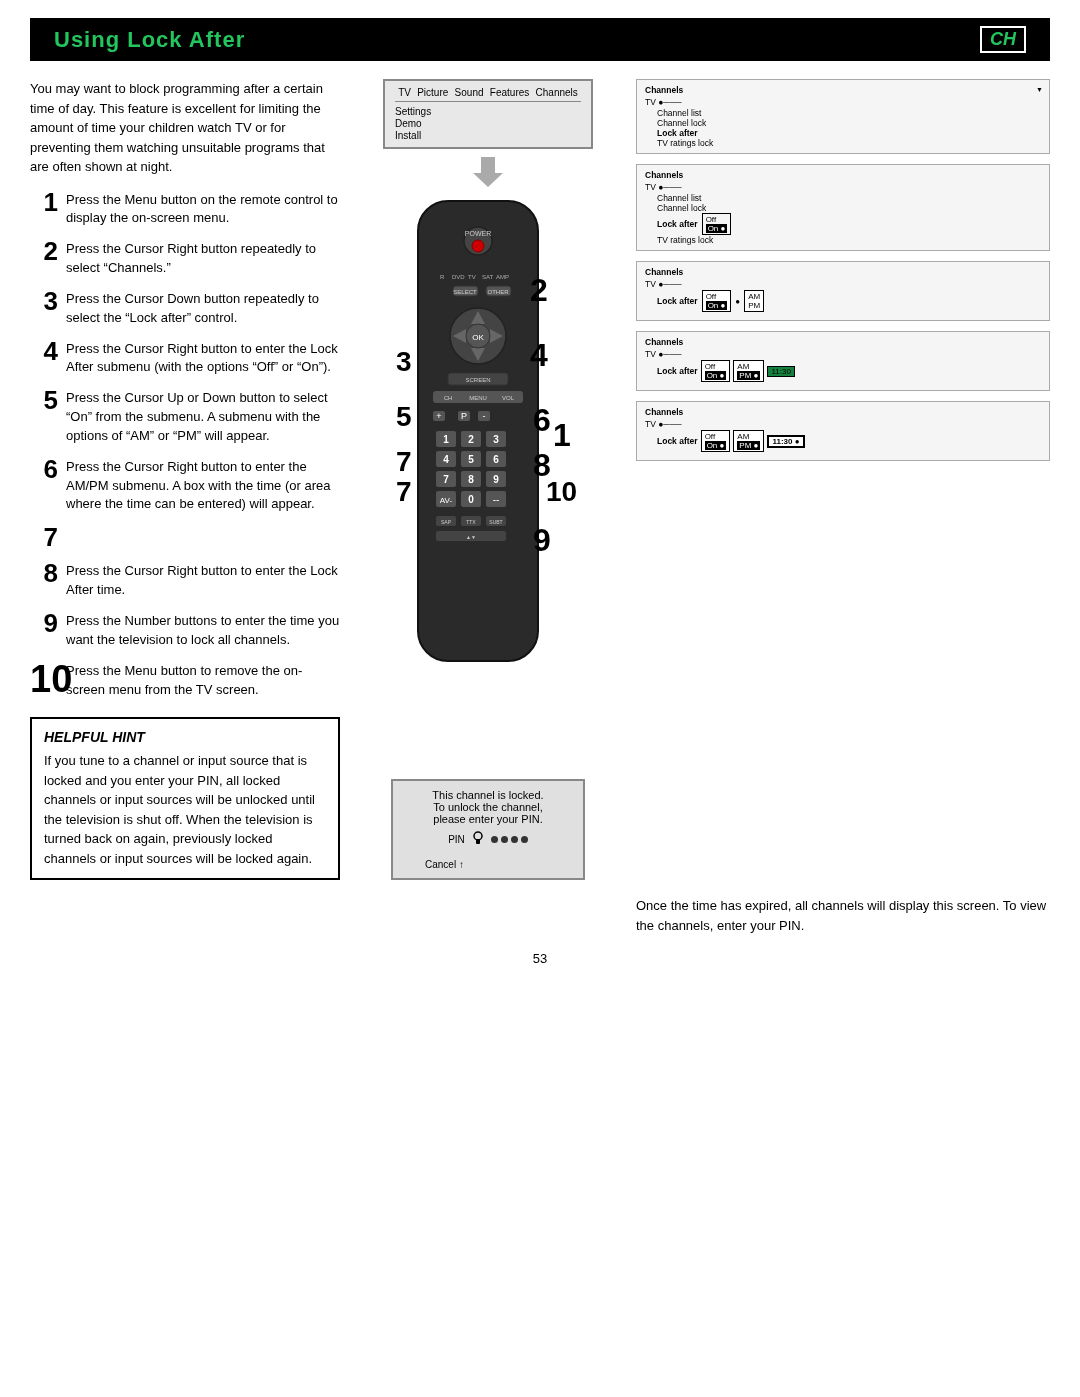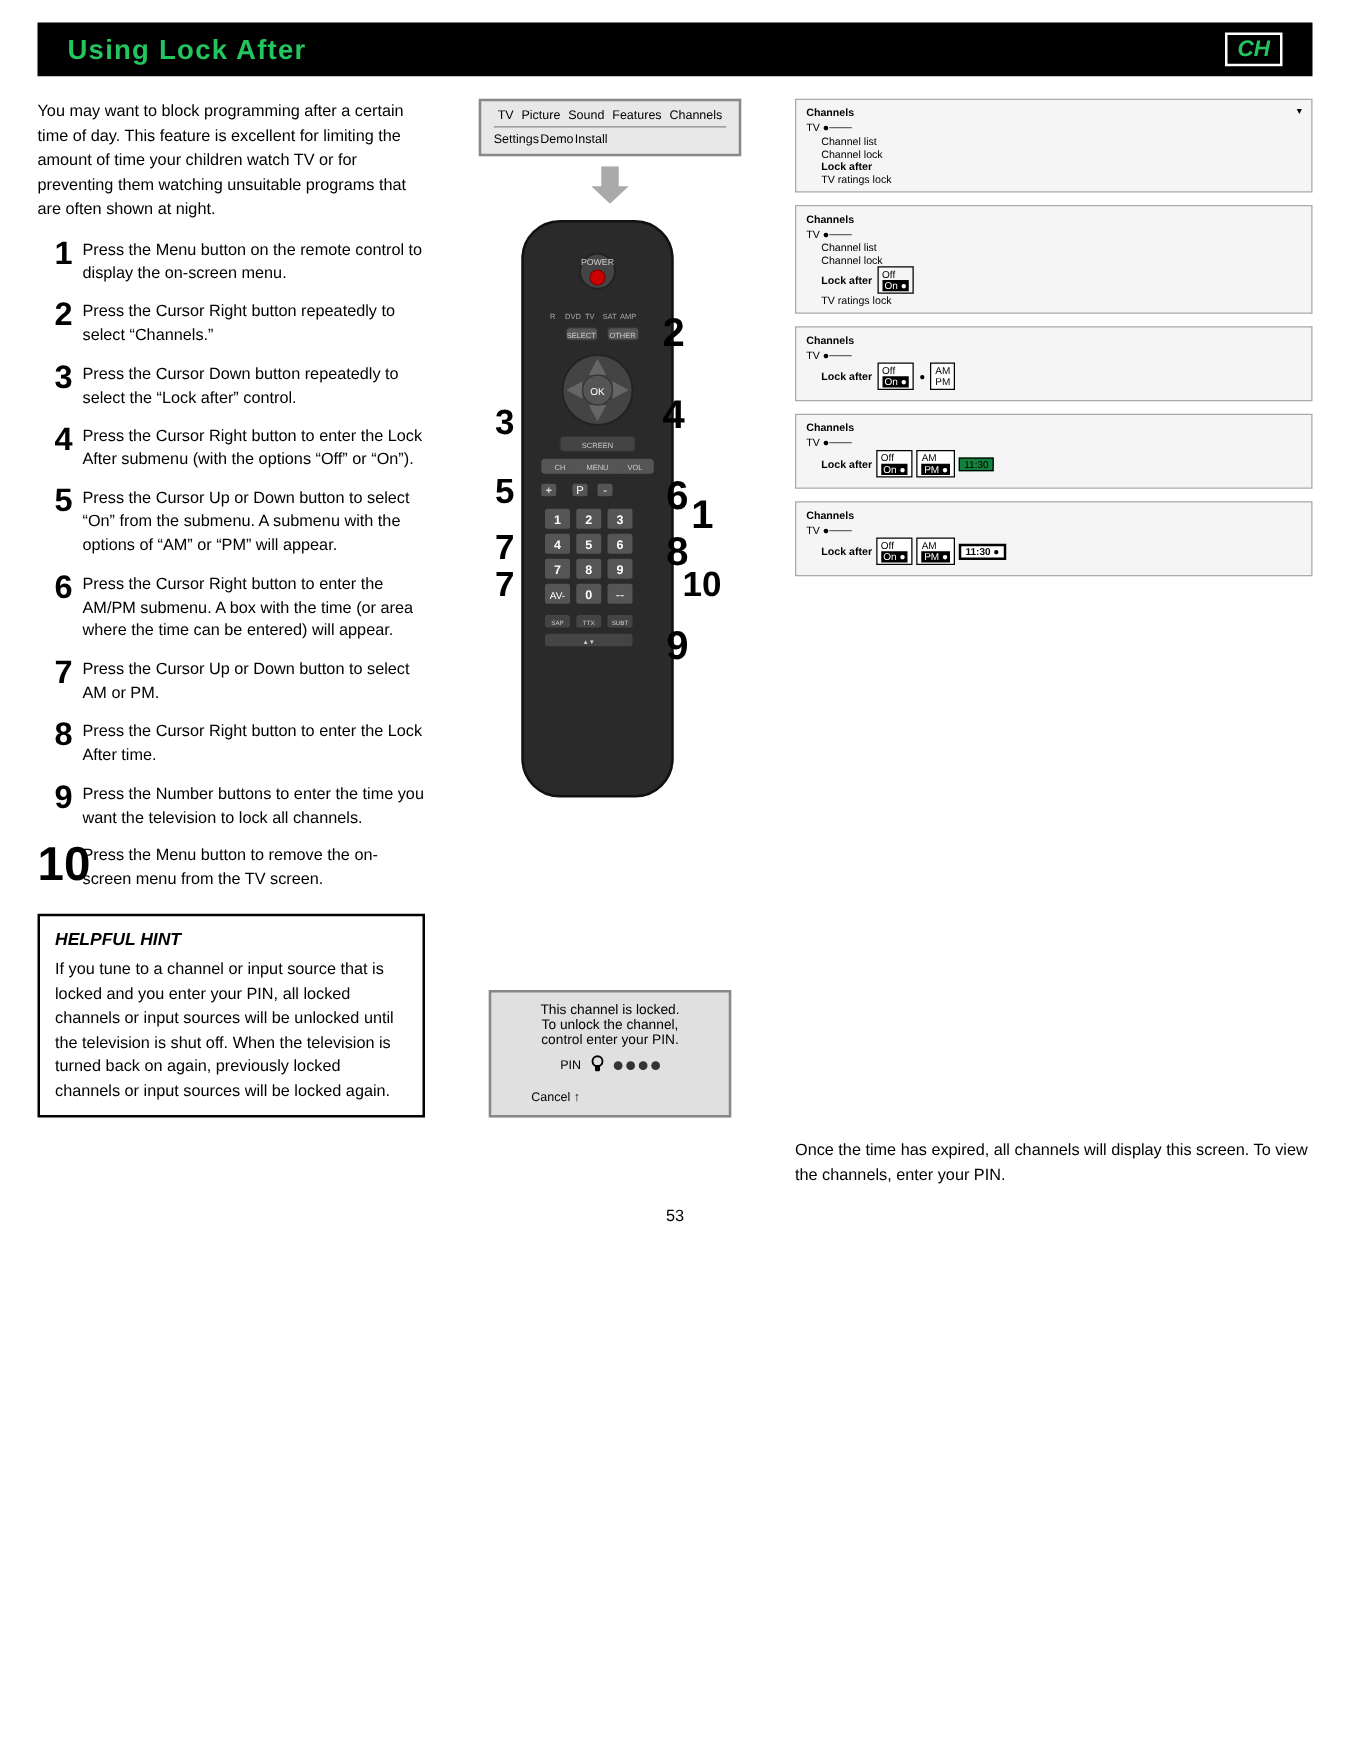--- a/index.html
+++ b/index.html
@@ -133,21 +133,21 @@
       border-bottom: 1px solid #888;
       padding-bottom: 3px;
       margin-bottom: 4px;
     }
     .tv-menu-sidebar {
       display: flex;
       gap: 6px;
     }
     .tv-menu-sidebar-items {
       display: flex;
-      flex-direction: row;
+      flex-direction: column;
       gap: 1px;
       font-size: 10px;
     }
 
     
     .remote-container {
       position: relative;
       width: 220px;
       flex: 1;
     }
@@ -257,21 +257,20 @@
         <span class="step-text">Press the Cursor Up or Down button to select “On” from the submenu. A submenu with the options of “AM” or “PM” will appear.</span>
       </li>
 
       <li class="step-item">
         <span class="step-num">6</span>
         <span class="step-text">Press the Cursor Right button to enter the AM/PM submenu. A box with the time (or area where the time can be entered) will appear.</span>
       </li>
 
       <li class="step-item">
         <span class="step-num">7</span>
-        <span class="step-text">Press the Cursor Up or Down button to select AM or PM.</span>
       </li>
 
       <li class="step-item">
         <span class="step-num">8</span>
         <span class="step-text">Press the Cursor Right button to enter the Lock After time.</span>
       </li>
 
       <li class="step-item">
         <span class="step-num">9</span>
         <span class="step-text">Press the Number buttons to enter the time you want the television to lock all channels.</span>
@@ -423,21 +422,21 @@
 
         <text x="18" y="180" font-size="28" font-weight="bold" fill="#000">3</text>
 
         <text x="155" y="360" font-size="32" font-weight="bold" fill="#000">9</text>
       </svg>
     </div>
 
     <div class="lock-screen-box">
       <div style="font-size:11px;">This channel is locked.</div>
       <div style="font-size:11px;">To unlock the channel,</div>
-      <div style="font-size:11px;">control enter your PIN.</div>
+      <div style="font-size:11px;">please enter your PIN.</div>
       <div class="pin-row">
         <span>PIN</span>
         <span>
           <svg width="14" height="14" viewBox="0 0 14 14">
               <circle cx="7" cy="5" r="4" fill="none" stroke="#000" stroke-width="1.5"></circle>
               <rect x="5" y="8" width="4" height="5" rx="1" fill="#000"></rect>
             </svg>
         </span>
         <div class="pin-dots">
           <span class="pin-dot"></span>

